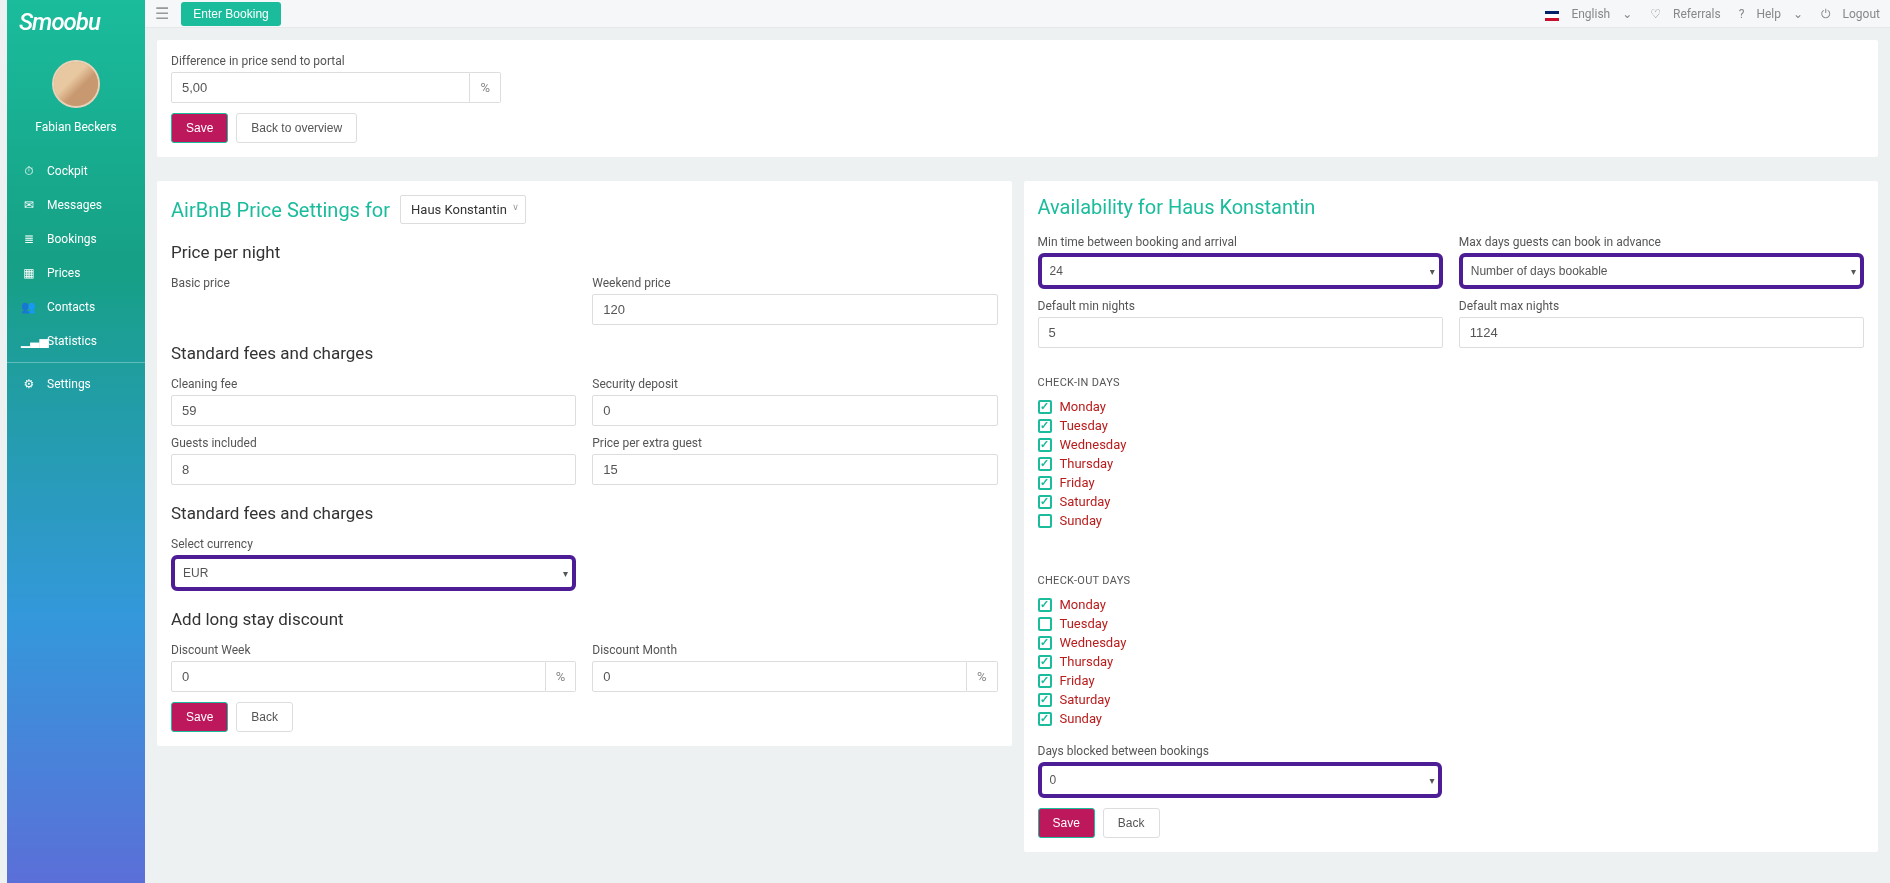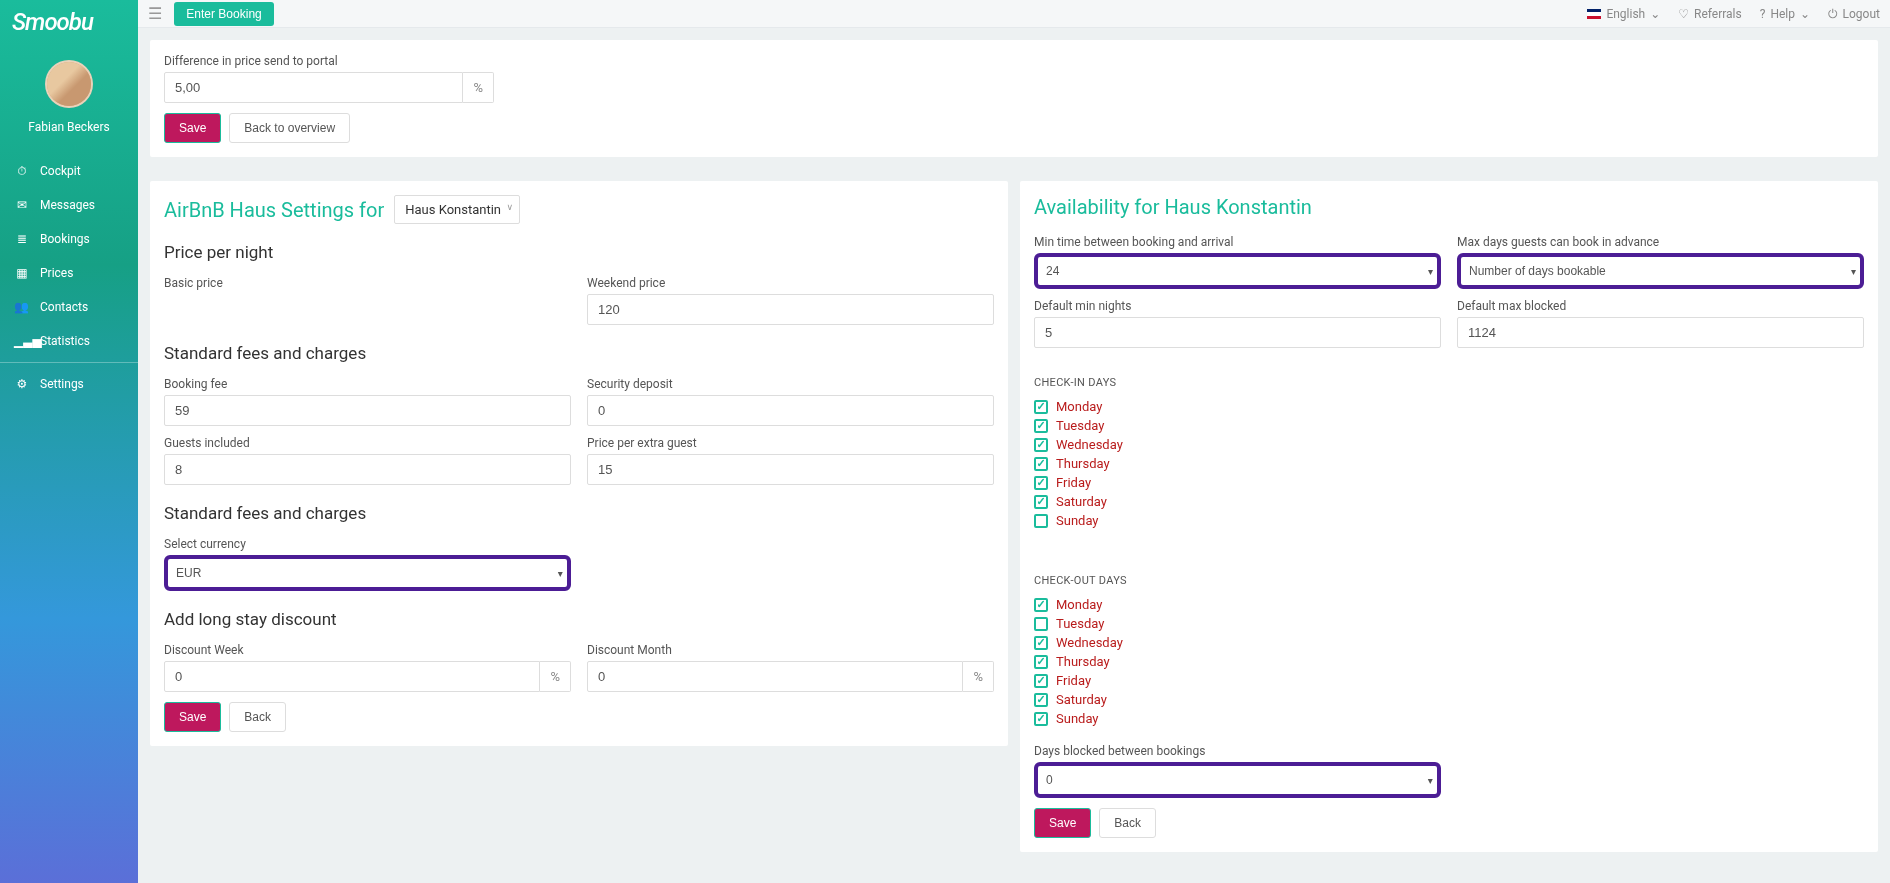--- a/index.html
+++ b/index.html
@@ -1,37 +1,37 @@
 <!DOCTYPE html>
 <html><head>
 <meta charset="utf-8">
 <style>
 * { box-sizing: border-box; margin: 0; padding: 0; }
 body { font-family: -apple-system, BlinkMacSystemFont, "Segoe UI", Roboto, Arial, sans-serif; font-size: 13px; color: #555; background: #edf1f2; }
-.app { display: flex; min-height: 100vh; }
+.app { display: flex; min-height: 100vh; margin-left: 7px; }
 
 
 .sidebar { width: 138px; background: linear-gradient(180deg, #1abc9c 0%, #16a085 30%, #3498db 70%, #5b6fd8 100%); color: #fff; flex-shrink: 0; }
 .logo { padding: 8px 12px; font-size: 24px; font-weight: 500; font-style: italic; letter-spacing: -1px; }
 .profile { text-align: center; padding: 16px 8px 8px; }
 .avatar { width: 48px; height: 48px; border-radius: 50%; background: #d4a574; margin: 0 auto 12px; border: 2px solid rgba(255,255,255,0.5); display: flex; align-items: center; justify-content: center; overflow: hidden; }
 .avatar-inner { width: 100%; height: 100%; background: linear-gradient(135deg, #e8c8a0 40%, #c89870 60%); }
 .profile-name { font-size: 12px; color: #fff; }
 .nav { margin-top: 12px; }
 .nav-item { display: flex; align-items: center; padding: 10px 14px; color: #fff; font-size: 12px; cursor: pointer; }
 .nav-icon { width: 16px; margin-right: 10px; font-size: 12px; text-align: center; }
 .nav-sep { border-top: 1px solid rgba(255,255,255,0.3); margin: 4px 0; }
 
 
 .main { flex: 1; display: flex; flex-direction: column; }
 .topbar { height: 28px; background: #f5f7f8; border-bottom: 1px solid #e5e9ec; display: flex; align-items: center; padding: 0 10px; }
 .hamburger { font-size: 16px; color: #999; cursor: pointer; margin-right: 12px; }
 .btn-enter { background: #1abc9c; color: #fff; border: none; padding: 5px 12px; font-size: 12px; border-radius: 3px; cursor: pointer; }
 .topbar-right { margin-left: auto; display: flex; align-items: center; gap: 18px; color: #888; font-size: 12px; }
-.topbar-item { display: flex; align-items: center; gap: 5px; cursor: pointer; }
+.topbar-item { display: flex; align-items: flex-end; gap: 12px; cursor: pointer; }
 .flag { width: 14px; height: 10px; background: linear-gradient(to bottom, #012169 33%, #fff 33%, #fff 66%, #C8102E 66%); display: inline-block; }
 
 
 .content { padding: 0 12px 20px; display: flex; gap: 12px; flex-wrap: wrap; align-items: flex-start; }
 .panel { background: #fff; border-radius: 2px; padding: 14px; }
 .panel-top { flex: 0 0 100%; margin-top: 12px; }
 .panel-left { flex: 1; min-width: 680px; margin-top: 12px; }
 .panel-right { flex: 1; min-width: 640px; margin-top: 12px; }
 
 .label { font-size: 12px; color: #555; margin-bottom: 4px; display: block; }
@@ -143,39 +143,39 @@
           <span class="input-addon">%</span>
         </div>
         <div class="btn-row">
           <button class="btn btn-primary">Save</button>
           <button class="btn">Back to overview</button>
         </div>
       </div>
 
       <div class="panel panel-left">
         <div class="section-title">
-          <span>AirBnB Haus Settings for</span>
+          <span>AirBnB Price Settings for</span>
           <span class="property-select">Haus Konstantin</span>
         </div>
 
         <div class="subheading">Price per night</div>
         <div class="input-row">
           <div class="input-col">
             <label class="label">Basic price</label>
           </div>
           <div class="input-col">
             <label class="label">Weekend price</label>
             <input class="input" value="120" style="">
           </div>
         </div>
 
         <div class="subheading">Standard fees and charges</div>
         <div class="input-row">
           <div class="input-col">
-            <label class="label">Booking fee</label>
+            <label class="label">Cleaning fee</label>
             <input class="input" value="59" style="">
           </div>
           <div class="input-col">
             <label class="label">Security deposit</label>
             <input class="input" value="0" style="">
           </div>
         </div>
         <div class="input-row">
           <div class="input-col">
             <label class="label">Guests included</label>
@@ -240,21 +240,21 @@
             </div>
           </div>
         </div>
 
         <div class="input-row">
           <div class="input-col">
             <label class="label">Default min nights</label>
             <input class="input" value="5" style="">
           </div>
           <div class="input-col">
-            <label class="label">Default max blocked</label>
+            <label class="label">Default max nights</label>
             <input class="input" value="1124" style="">
           </div>
         </div>
 
         <div class="check-row">
           <div class="check-col">
             <div class="check-heading">CHECK-IN DAYS</div>
             <div id="checkin-list">
                 <div class="check-item">
                   <span class="chk checked"></span>

